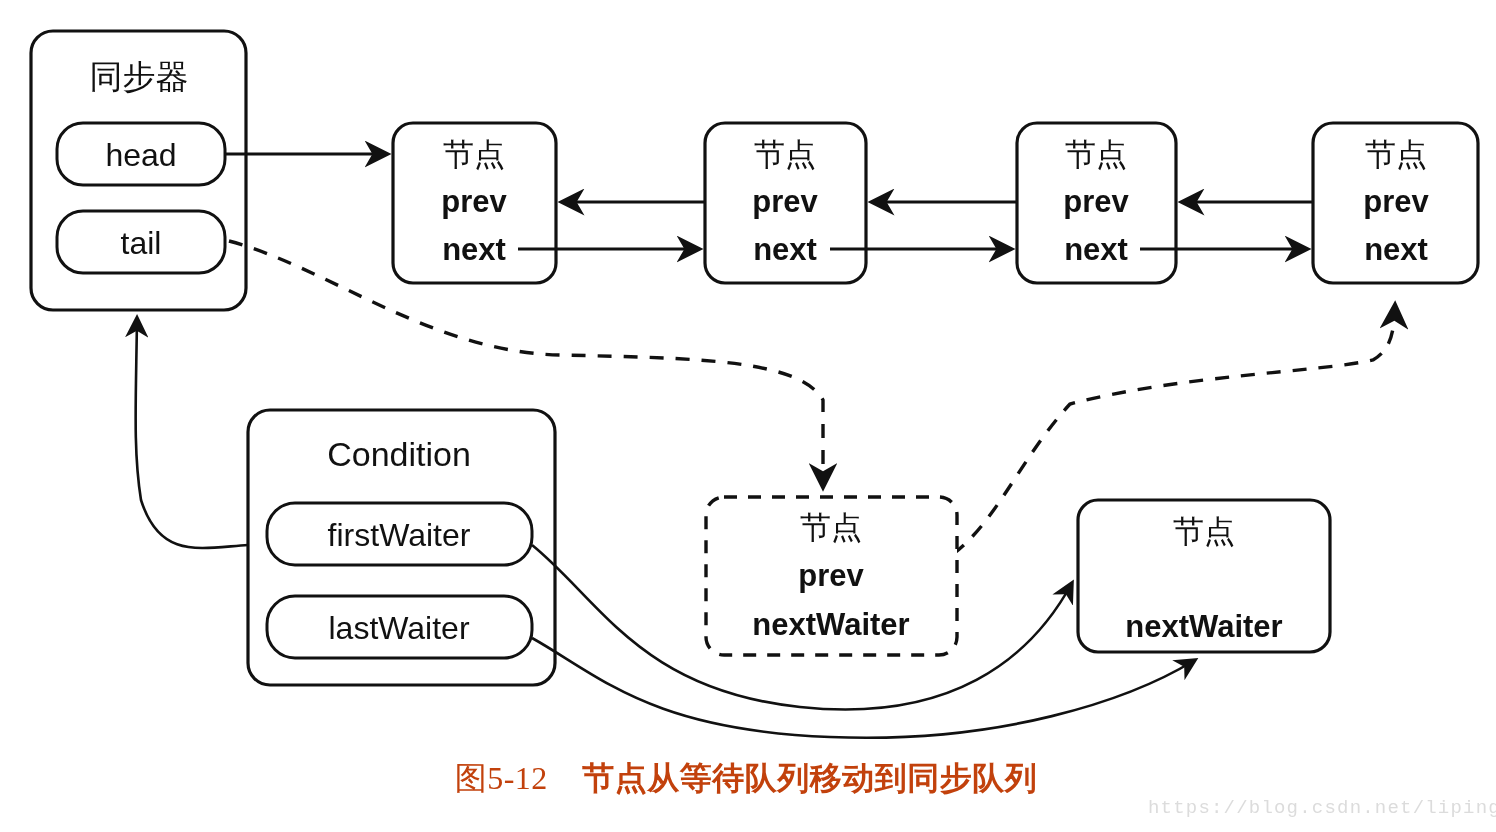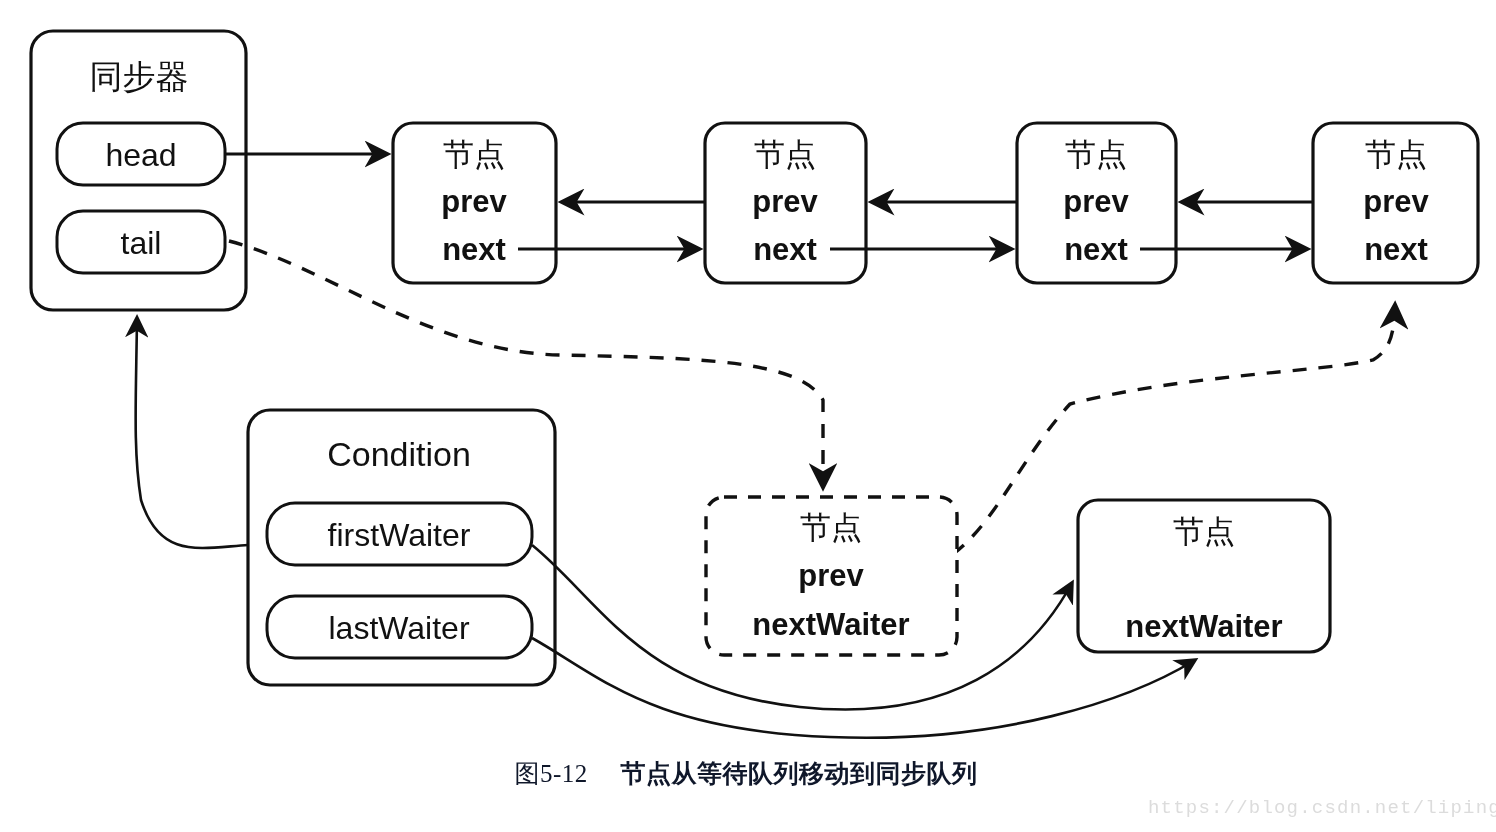--- a/index.html
+++ b/index.html
@@ -82,22 +82,22 @@
     font-weight: 400;
     text-anchor: middle;
   }
   .caption {
     position: absolute;
     left: 0;
     top: 757px;
     width: 1492px;
     text-align: center;
     font-family: "Liberation Serif", serif;
-    font-size: 25px;
-    color: #0f172a;
+    font-size: 32px;
+    color: #c2410c;
     letter-spacing: 0.5px;
   }
   .caption b { font-weight: 700; }
   .watermark {
     position: absolute;
     left: 1148px;
     top: 797px;
     font-family: "Liberation Mono", monospace;
     font-size: 19px;
     color: #dcdcdc;

